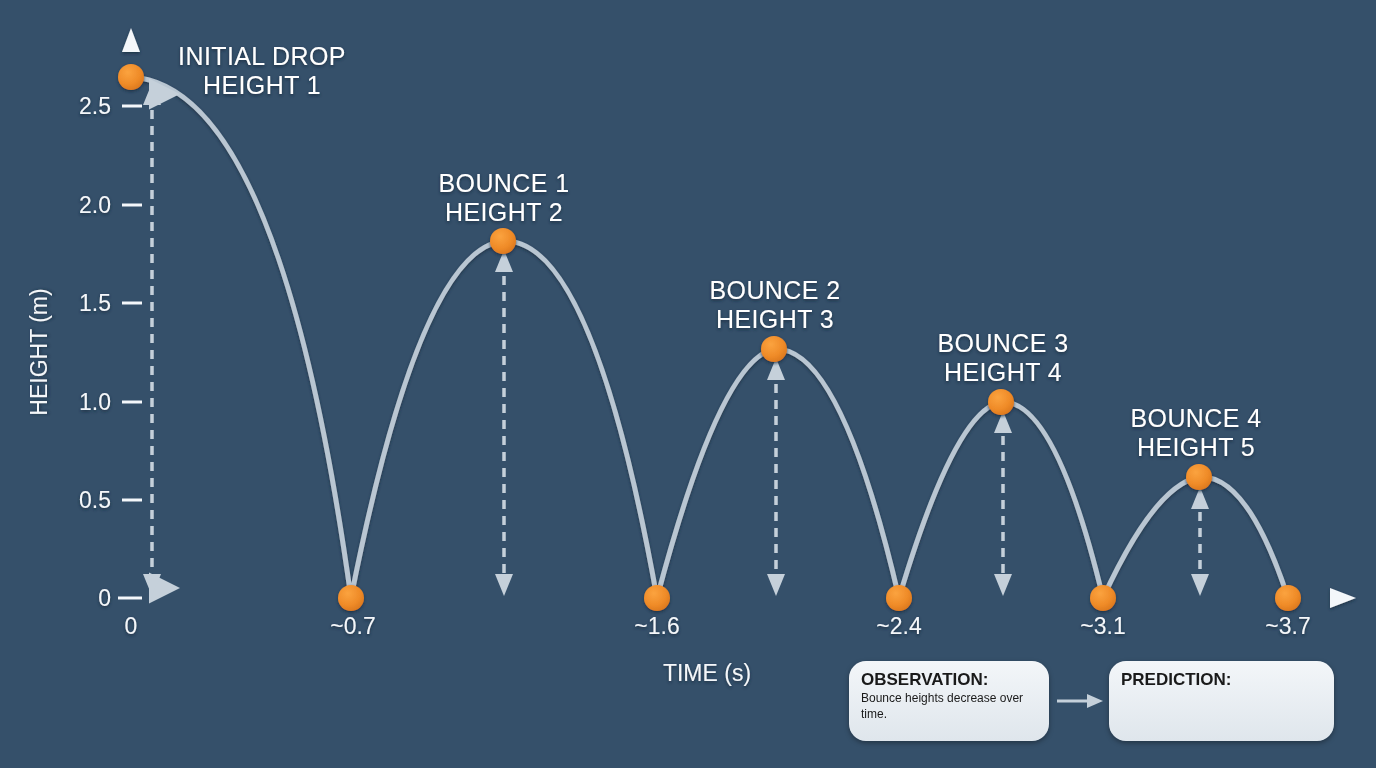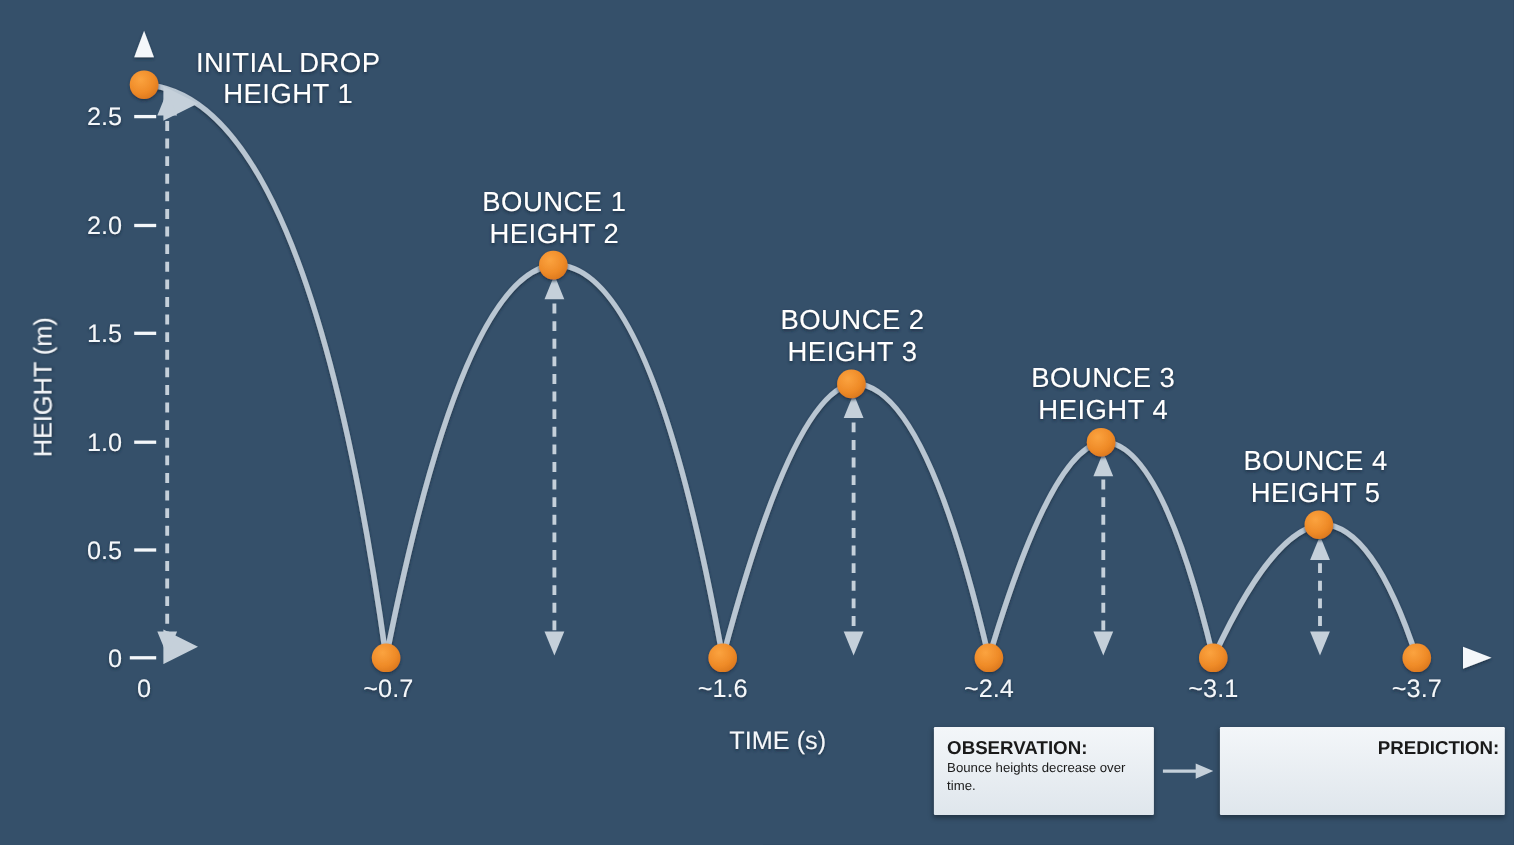--- a/index.html
+++ b/index.html
@@ -34,40 +34,40 @@
   }
   .peak-label {
     fill: #ffffff;
     font-family: "Liberation Sans", sans-serif;
     font-size: 25px;
     letter-spacing: 0.4px;
   }
   .callout-box {
     position: absolute;
     background: linear-gradient(180deg, #f3f6f9 0%, #dfe6ec 100%);
-    border-radius: 1px;
+    border-radius: 17px;
     box-shadow: 0 2px 5px rgba(0,0,0,0.35);
-    padding: 8px 5px 10px 12px;
+    padding: 8px 24px 10px 12px;
     box-sizing: border-box;
     font-family: "Liberation Sans", sans-serif;
     font-size: 17px;
     line-height: 1.32;
     color: #1a1a1a;
   }
   .callout-title {
     font-weight: bold;
     display: block;
     font-size: 17px;
   }
   .callout-body {
     display: block;
     font-size: 12px;
   }
   #observation-box { left: 849px; top: 661px; width: 200px; height: 80px; }
-  #prediction-box  { left: 1109px; top: 661px; width: 259px; height: 80px; text-align: right; }
+  #prediction-box  { left: 1109px; top: 661px; width: 225px; height: 80px; }
   #callout-arrow {
     position: absolute;
     left: 1057px;
     top: 692px;
     width: 46px;
     height: 18px;
   }
 </style>
 </head>
 <body>

